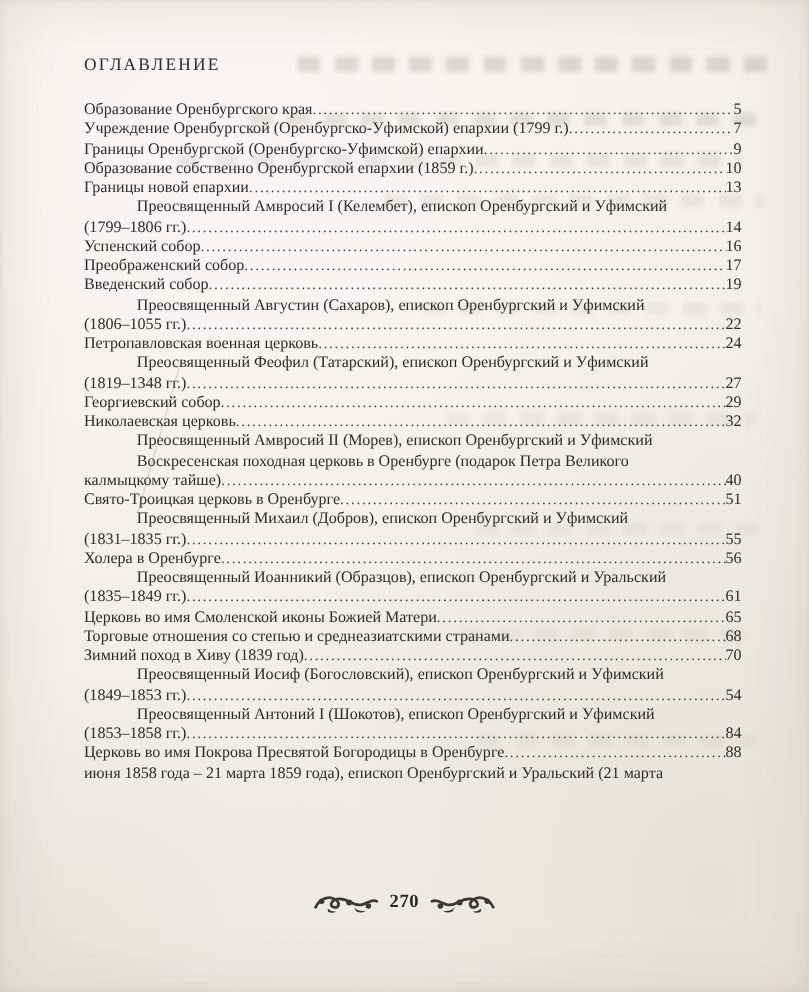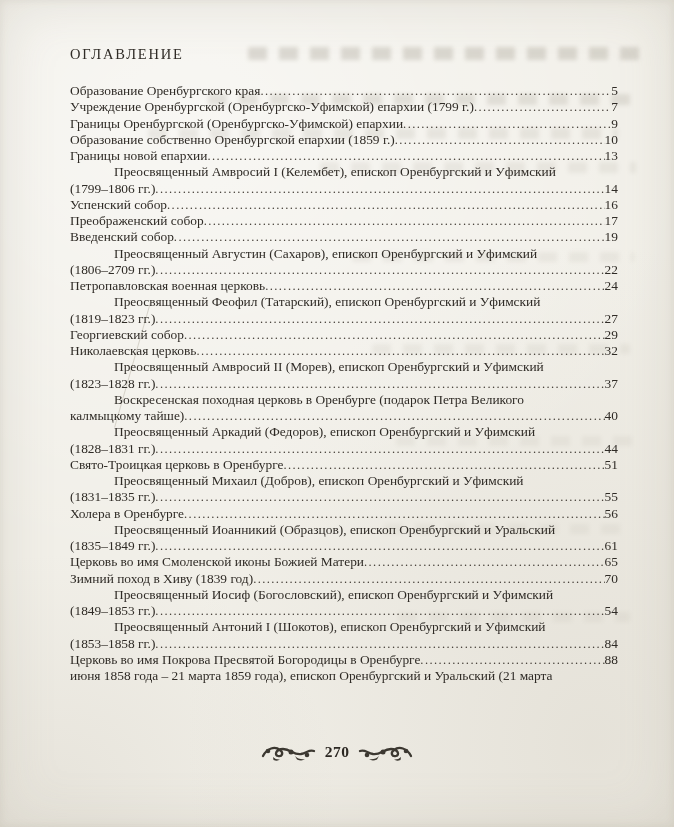--- a/index.html
+++ b/index.html
@@ -157,38 +157,38 @@
     <div class="line last">
       <span class="t">Введенский собор</span>
       <span class="dots"></span>
       <span class="pg">19</span>
     </div>
   </div>
 
   <div class="entry">
     <div class="line plain">Преосвященный Августин (Сахаров), епископ Оренбургский и Уфимский</div>
           <div class="line last">
-      <span class="t">(1806–2709 гг.)</span>
+      <span class="t">(1806–1055 гг.)</span>
       <span class="dots"></span>
       <span class="pg">22</span>
     </div>
   </div>
 
   <div class="entry">
     <div class="line last">
       <span class="t">Петропавловская военная церковь</span>
       <span class="dots"></span>
       <span class="pg">24</span>
     </div>
   </div>
 
   <div class="entry">
     <div class="line plain">Преосвященный Феофил (Татарский), епископ Оренбургский и Уфимский</div>
           <div class="line last">
-      <span class="t">(1819–1823 гг.)</span>
+      <span class="t">(1819–1348 гг.)</span>
       <span class="dots"></span>
       <span class="pg">27</span>
     </div>
   </div>
 
   <div class="entry">
     <div class="line last">
       <span class="t">Георгиевский собор</span>
       <span class="dots"></span>
       <span class="pg">29</span>
@@ -199,44 +199,31 @@
     <div class="line last">
       <span class="t">Николаевская церковь</span>
       <span class="dots"></span>
       <span class="pg">32</span>
     </div>
   </div>
 
 
   <div class="entry">
     <div class="line plain">Преосвященный Амвросий II (Морев), епископ Оренбургский и Уфимский</div>
-          <div class="line last">
-      <span class="t">(1823–1828 гг.)</span>
-      <span class="dots"></span>
-      <span class="pg">37</span>
-    </div>
   </div>
 
   <div class="entry">
     <div class="line plain">Воскресенская походная церковь в Оренбурге (подарок Петра Великого</div>
           <div class="line last">
       <span class="t">калмыцкому тайше)</span>
       <span class="dots"></span>
       <span class="pg">40</span>
     </div>
   </div>
 
-  <div class="entry">
-    <div class="line plain">Преосвященный Аркадий (Федоров), епископ Оренбургский и Уфимский</div>
-          <div class="line last">
-      <span class="t">(1828–1831 гг.)</span>
-      <span class="dots"></span>
-      <span class="pg">44</span>
-    </div>
-  </div>
 
   <div class="entry">
     <div class="line last">
       <span class="t">Свято-Троицкая церковь в Оренбурге</span>
       <span class="dots"></span>
       <span class="pg">51</span>
     </div>
   </div>
 
   <div class="entry">
@@ -266,20 +253,27 @@
   </div>
 
   <div class="entry">
     <div class="line last">
       <span class="t">Церковь во имя Смоленской иконы Божией Матери</span>
       <span class="dots"></span>
       <span class="pg">65</span>
     </div>
   </div>
 
+  <div class="entry">
+    <div class="line last">
+      <span class="t">Торговые отношения со степью и среднеазиатскими странами</span>
+      <span class="dots"></span>
+      <span class="pg">68</span>
+    </div>
+  </div>
 
   <div class="entry">
     <div class="line last">
       <span class="t">Зимний поход в Хиву (1839 год) </span>
       <span class="dots"></span>
       <span class="pg">70</span>
     </div>
   </div>
 
   <div class="entry">

